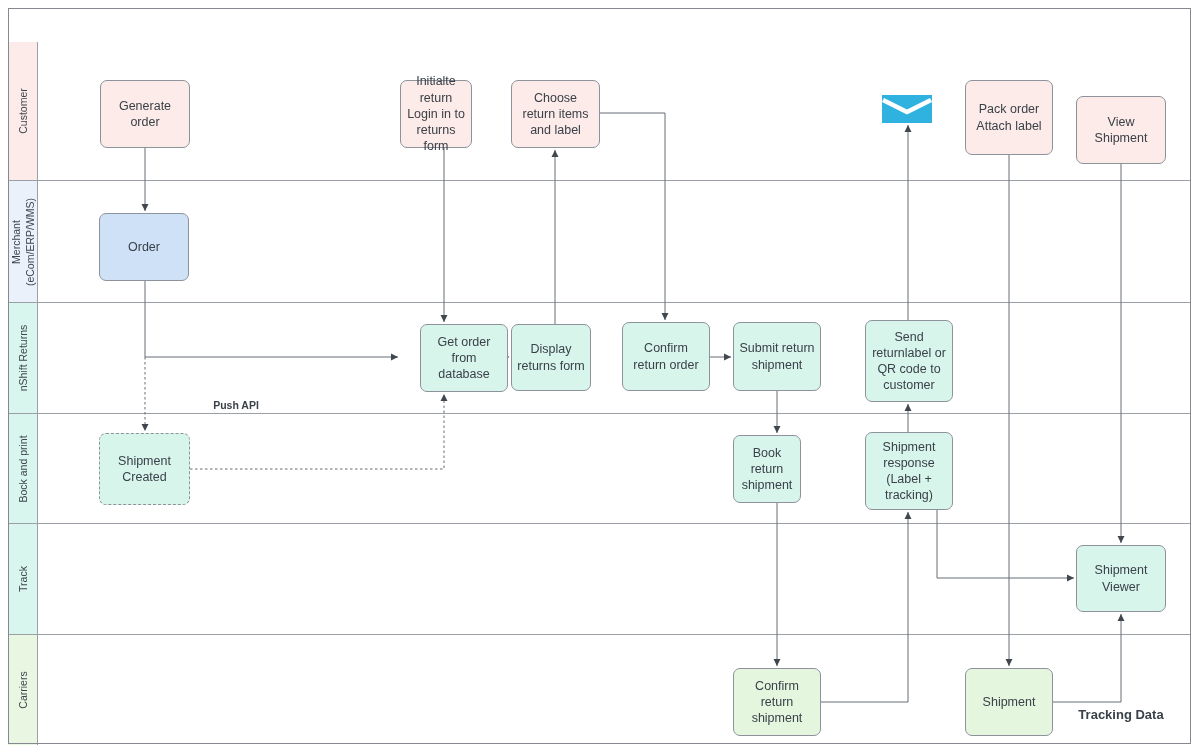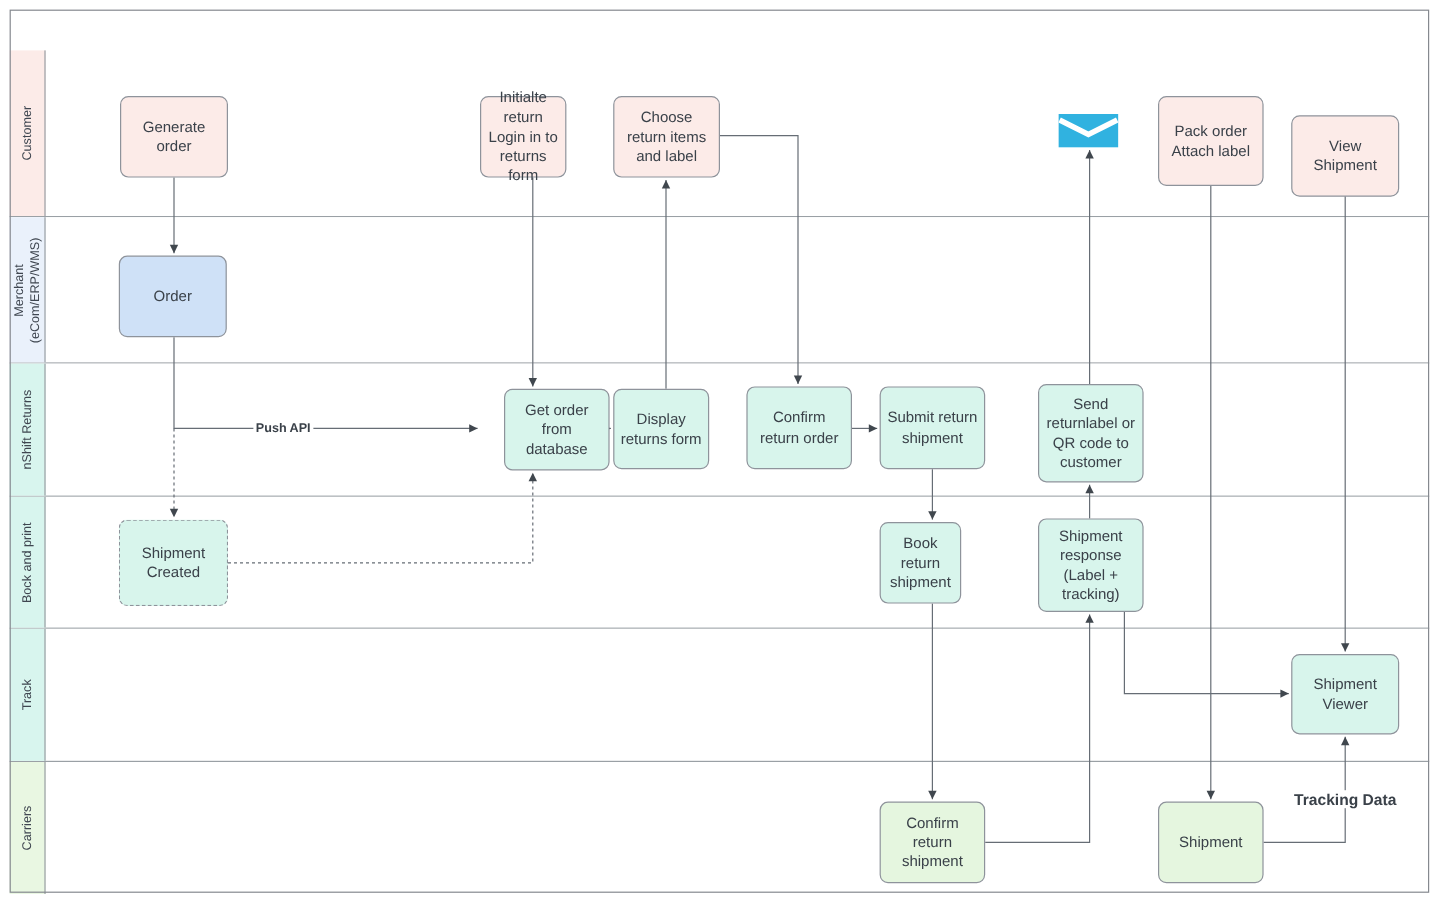--- a/index.html
+++ b/index.html
@@ -38,21 +38,21 @@
   }
   .node.pink{background:#fcebe8;}
   .node.blue{background:#cfe1f7;}
   .node.teal{background:#d8f5ec;}
   .node.green{background:#e5f6df;}
   .node.dashed{border-style:dashed;}
   .node.mail{border:none;background:transparent;border-radius:0;padding:0;}
   .node.mail svg{display:block;width:100%;height:100%;}
   .edge-label{
     position:absolute;transform:translate(-50%,-50%);z-index:4;
-    background:#ffffff;padding:0 2px;font-weight:bold;font-size:10.5px;color:#3a4149;white-space:nowrap;
+    background:#ffffff;padding:0 2px;font-weight:bold;font-size:10.5px;color:#3a4149;white-space:nowrap;margin-top:48px;
   }
   .edge-label.small{font-size:13px;}
 </style>
 </head>
 <body>
 
 <div id="canvas">
   <div id="lanes">
       <div class="lane-row bordered" style="top: 42px; height: 139px;">
         <div class="lane-label-cell" style="background: rgb(252, 235, 232);">

